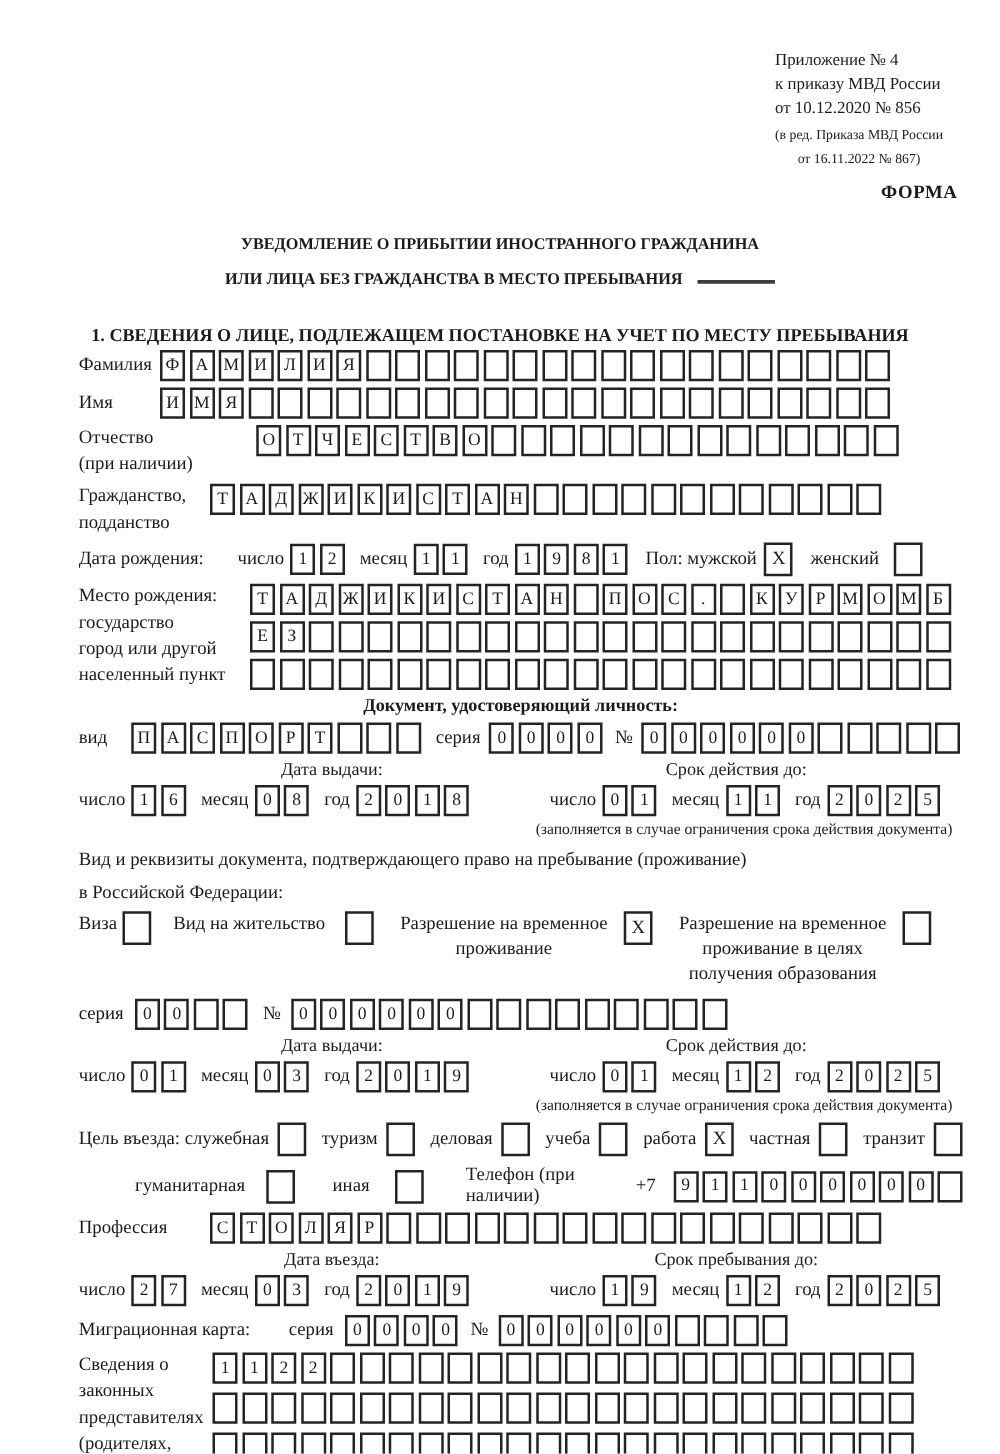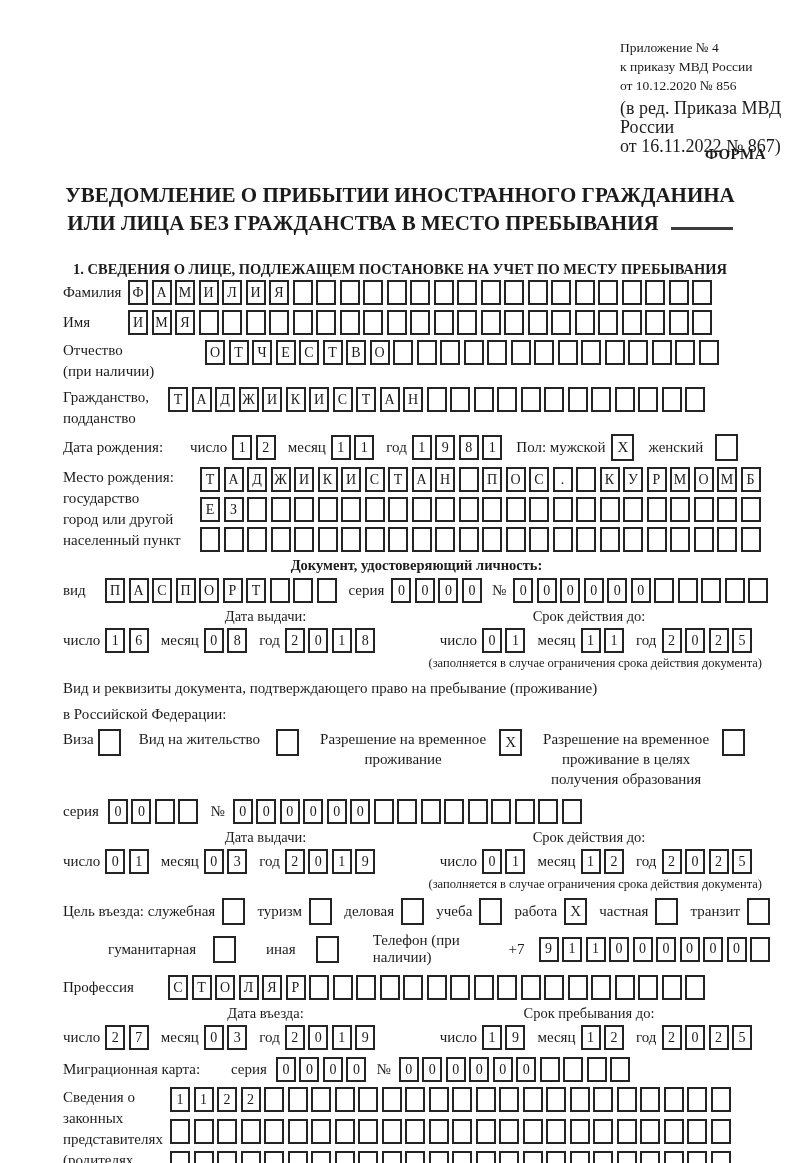--- a/index.html
+++ b/index.html
@@ -3,25 +3,25 @@
 <meta charset="utf-8">
 <style>
   html,body { margin:0; padding:0; background:#ffffff; }
   .page {
     position:relative; width:800px; height:1163px; background:#fff;
     font-family:"Liberation Serif","DejaVu Serif",serif; color:#1b1b1b;
     overflow:hidden;
   }
   
   .appendix { position:absolute; top:38px; left:620px; font-size:13.5px; line-height:19px; }
-  .appendix .ed { font-size:18px; }
+  .appendix .ed { font-size:11px;text-align:center; }
   .appendix .ed.first { margin-top:4px; }
   .forma { position:absolute; top:146px; right:34px; font-weight:bold; font-size:15px; letter-spacing:.5px; }
 
-  .title { position:absolute; top:181px; left:0; width:100%; text-align:center; font-weight:bold; font-size:21px; line-height:28px; }
+  .title { position:absolute; top:181px; left:0; width:100%; text-align:center; font-weight:bold; font-size:13px; line-height:28px; }
   .blank-line { display:inline-block; width:62px; border-bottom:3px solid #3c3c3c; margin-left:12px; vertical-align:baseline; }
 
   .sec-heading { position:absolute; top:249px; left:0; width:100%; text-align:center; font-weight:bold; font-size:14.5px;margin-top:12px; }
 
   .form-body { position:absolute; top:280px; left:63px; width:707px; font-size:15px; }
 
   .boxrow { display:inline-flex; gap:3.5px; vertical-align:middle; flex:none; }
   .cbox {
     width:20px; height:25px; border:2px solid #242424; box-sizing:border-box;
     display:inline-flex; align-items:center; justify-content:center;
@@ -546,21 +546,21 @@
       <span class="pair">
         <span>частная</span>
         <span class="checkbox"></span>
       </span>
       <span class="pair">
         <span>транзит</span>
         <span class="checkbox"></span>
       </span>
     </div>
 
-    <div class="frow" style="padding-left:45px; margin-bottom:9px;gap:8px;">
+    <div class="frow" style="padding-left:45px; margin-bottom:4px;gap:8px;">
       <span>гуманитарная</span>
       <span class="checkbox" style="margin-left:9px"></span>
       <span style="margin-left:22px">иная</span>
       <span class="checkbox" style="margin-left:12px"></span>
       <span style="margin-left:26px">Телефон (при наличии)</span>
       <span style="margin-left:16px">+7</span>
       <span class="boxrow" style="margin-left:6px">
           <span class="cbox">9</span>
           <span class="cbox">1</span>
           <span class="cbox">1</span>

